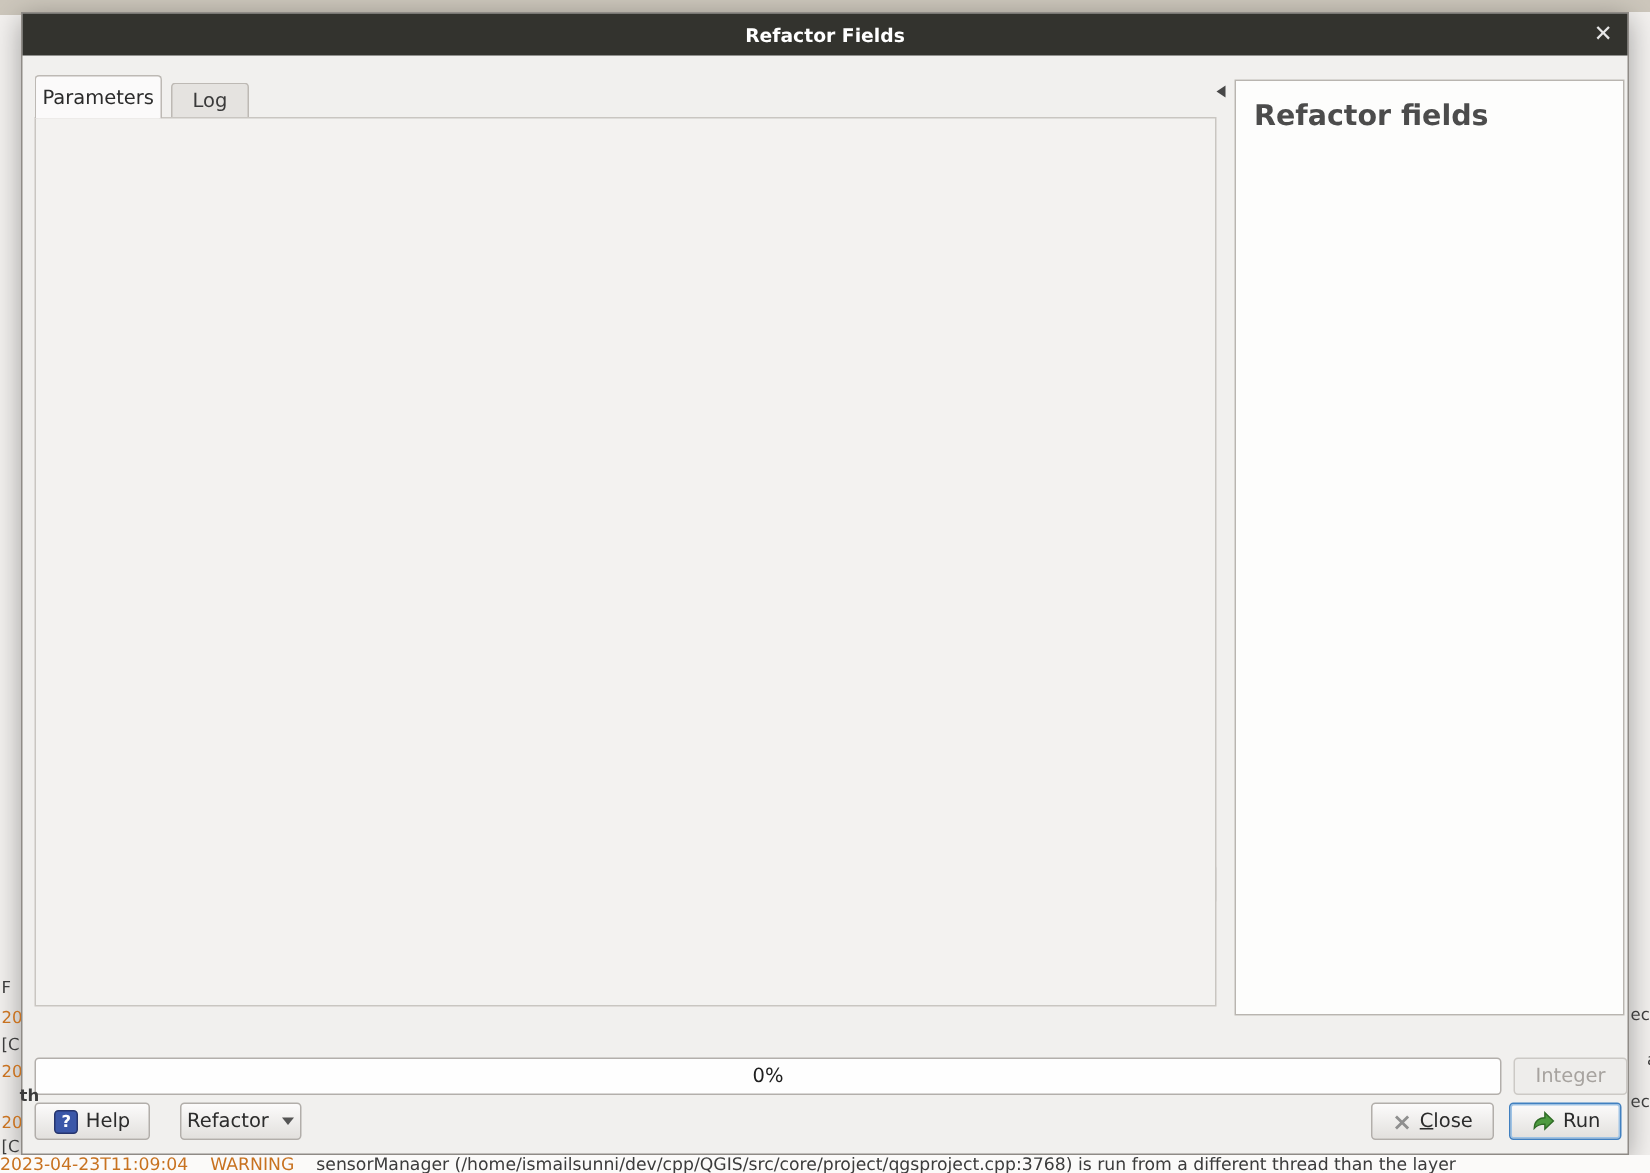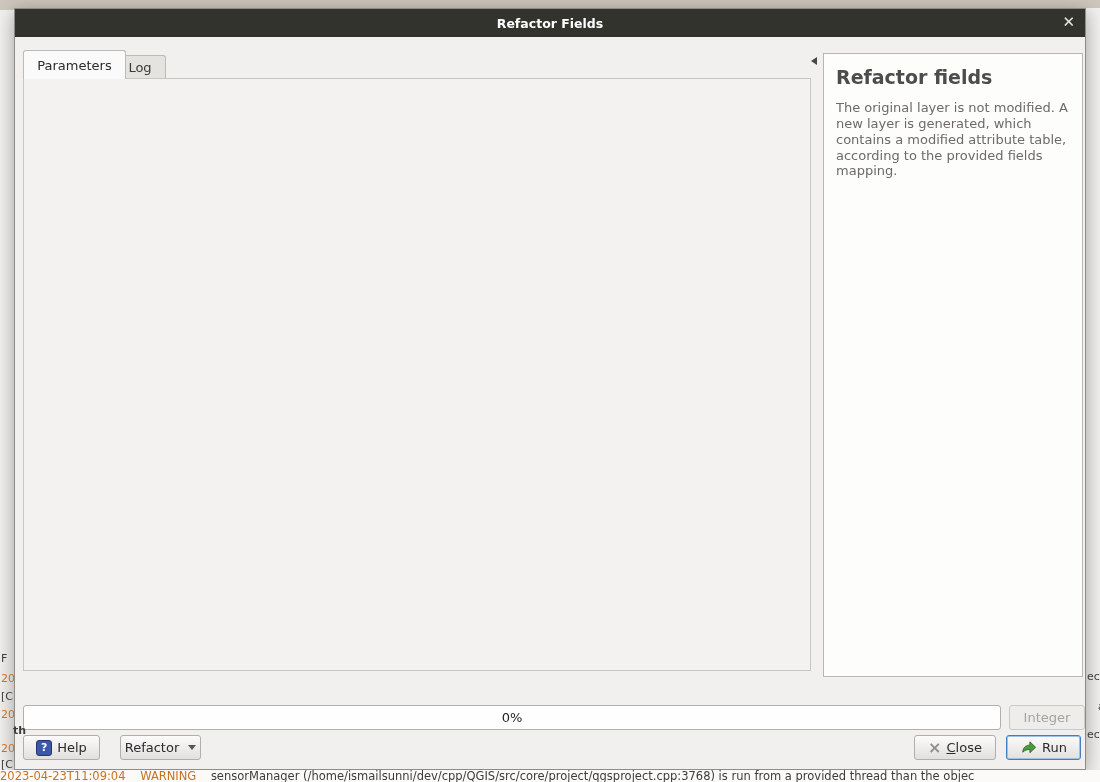--- a/index.html
+++ b/index.html
@@ -18,21 +18,21 @@
   
   #dialog { left:14px; top:8px; width:1072px; height:762px; background:#f1f0ee;
     border:1px solid #8f8b86; box-shadow:0 4px 18px rgba(0,0,0,.35);padding-left:48px; }
   #titlebar { left:0; top:0; width:100%; height:28px; background:#33332e; color:#fff;
     display:flex; align-items:center; justify-content:center; font-size:12.5px; font-weight:600; }
   #title-close { position:absolute; right:10px; top:4px; color:#e8e8e8; font-size:15px; cursor:default; }
 
   
   .tab { border:1px solid #bdb9b4; border-bottom:none; border-radius:3px 3px 0 0;
     display:flex; align-items:center; justify-content:center; font-size:13px; }
-  #tab-parameters { left:8px; top:41px; width:103px; height:29px; background:#fbfafa; z-index:3; }
+  #tab-parameters { left:8px; top:41px; width:85px; height:29px; background:#fbfafa; z-index:3; }
   #tab-log { left:99px; top:46px; width:52px; height:24px; background:#e5e3e0; color:#3a3a3a; z-index:1; }
   #tabpanel { left:8px; top:69px; width:788px; height:593px; background:#f3f2f0;
     border:1px solid #c9c6c1; z-index:2; }
 
   .label { font-size:13px; color:#2b2b2b; }
 
   
   .combo { border:1px solid #aeaaa5; border-radius:3px; background:linear-gradient(#ffffff,#f4f3f1);
     display:flex; align-items:center; padding:0 4px; gap:4px; }
   .combo .grow { flex:1; white-space:nowrap; overflow:hidden; }
@@ -368,21 +368,20 @@
 
   <div class="abs cb-row" style="left:17px; top:603px;">
     <span class="cb checked"></span>
     <span>Open output file after running algorithm</span>
   </div>
 
   <span class="abs" id="collapse-arrow"></span>
   <div class="abs" id="help-panel">
     <div id="help-title">Refactor fields</div>
     <div id="help-paragraphs">
-        <div class="help-p">The original layer is not modified. A new layer is generated, which contains a modified attribute table, according to the provided fields mapping.</div>
       </div>
   </div>
 
   <div class="abs" id="progress-bar">
     <span>0%</span>
   </div>
   <div class="abs btn disabled" id="cancel-btn">
     <span>Integer</span>
   </div>
   <div class="abs btn" id="help-btn">
@@ -399,21 +398,21 @@
   </div>
   <div class="abs btn" id="run-btn">
     <svg width="17" height="17" viewBox="0 0 18 18">
       <path d="M3 14 C3 8 7.5 6.5 10.5 6.5 V3 L16.5 8.8 L10.5 14.5 V11 C7.5 11 4.8 11.8 3 14 Z" fill="#4d9a3f" stroke="#2f6b26" stroke-width="1"></path>
     </svg>
     <span>Run</span>
   </div>
 </div>
 
 <div class="abs" id="log-strip">
-  <span class="lg-orange">2023-04-23T11:09:04</span><span>&nbsp;&nbsp;&nbsp;&nbsp;</span><span class="lg-orange">WARNING</span><span>&nbsp;&nbsp;&nbsp;&nbsp;</span><span class="lg-dark">sensorManager (/home/ismailsunni/dev/cpp/QGIS/src/core/project/qgsproject.cpp:3768) is run from a provided thread than the objec</span>
+  <span class="lg-orange">2023-04-23T11:09:04</span><span>&nbsp;&nbsp;&nbsp;&nbsp;</span><span class="lg-orange">WARNING</span><span>&nbsp;&nbsp;&nbsp;&nbsp;</span><span class="lg-dark">sensorManager (/home/ismailsunni/dev/cpp/QGIS/src/core/project/qgsproject.cpp:3768) is run from a different thread than the layer</span>
 </div>
 
 <span class="fragment frag-dark" style="left: 1px; top: 652px;">F</span>
 <span class="fragment frag-orange" style="left: 1px; top: 672px;">20</span>
 <span class="fragment frag-dark" style="left: 1px; top: 690px;">[C</span>
 <span class="fragment frag-orange" style="left: 1px; top: 708px;">20</span>
 <span class="fragment frag-dark" style="left: 13px; top: 724px; font-weight: bold;">th</span>
 <span class="fragment frag-orange" style="left: 1px; top: 742px;">20</span>
 <span class="fragment frag-dark" style="left: 1px; top: 758px;">[C</span>
 <span class="fragment frag-dark" style="left: 1087px; top: 670px;">ec</span>

